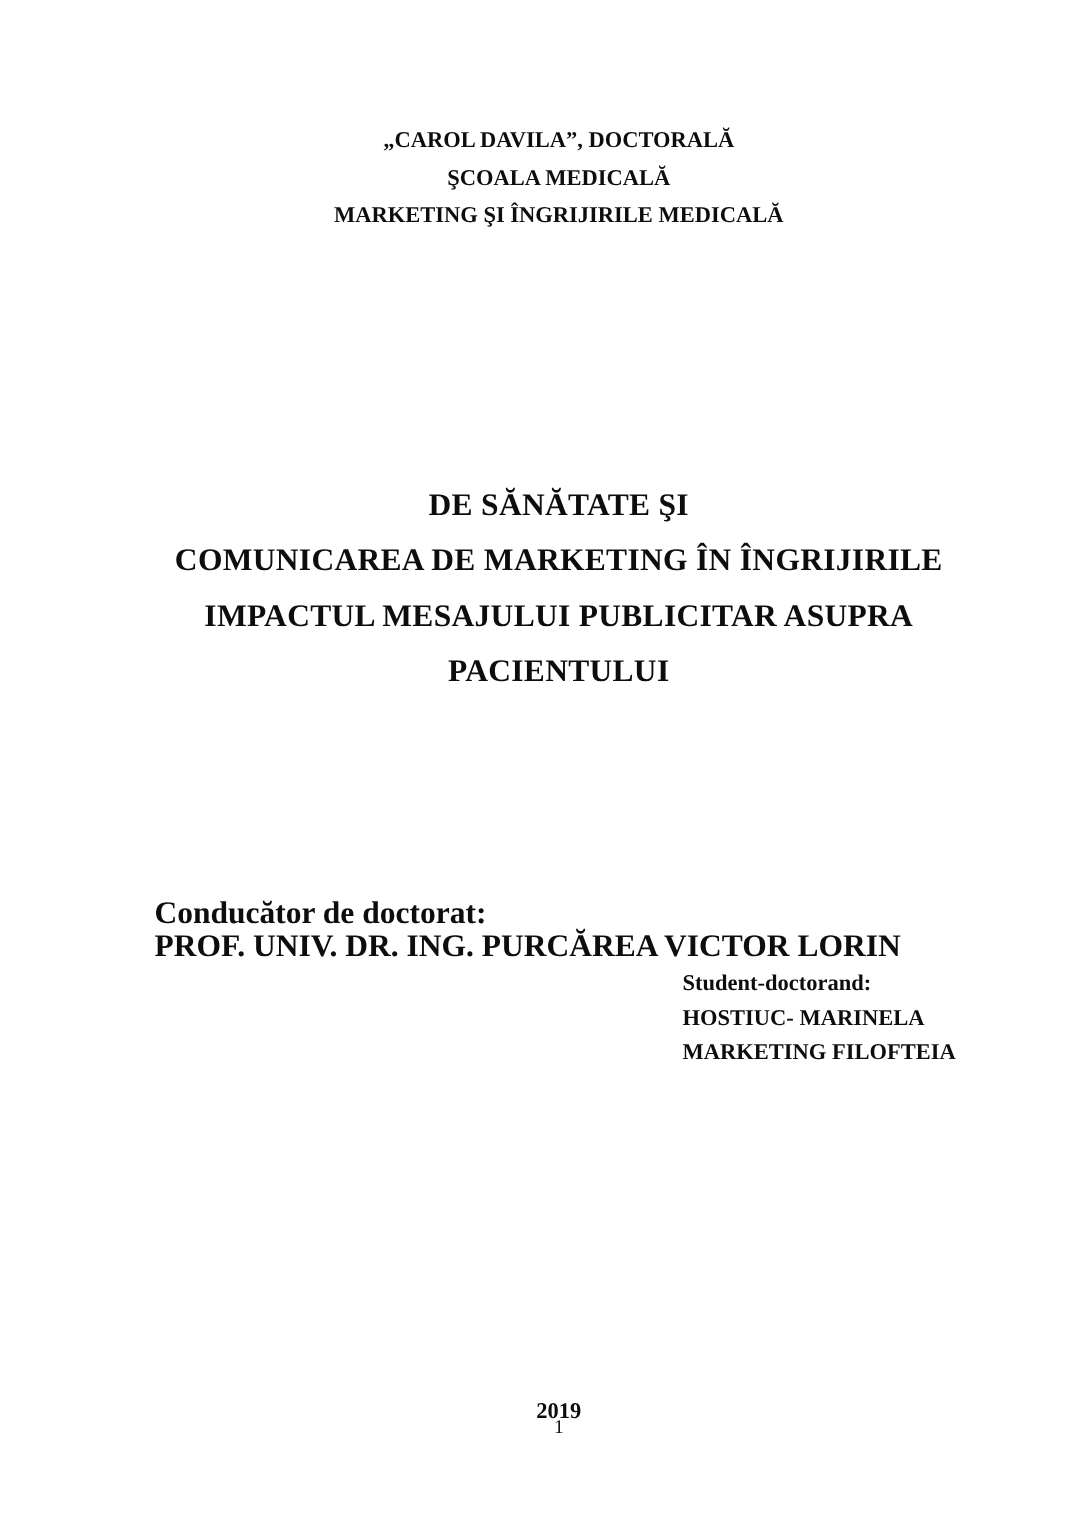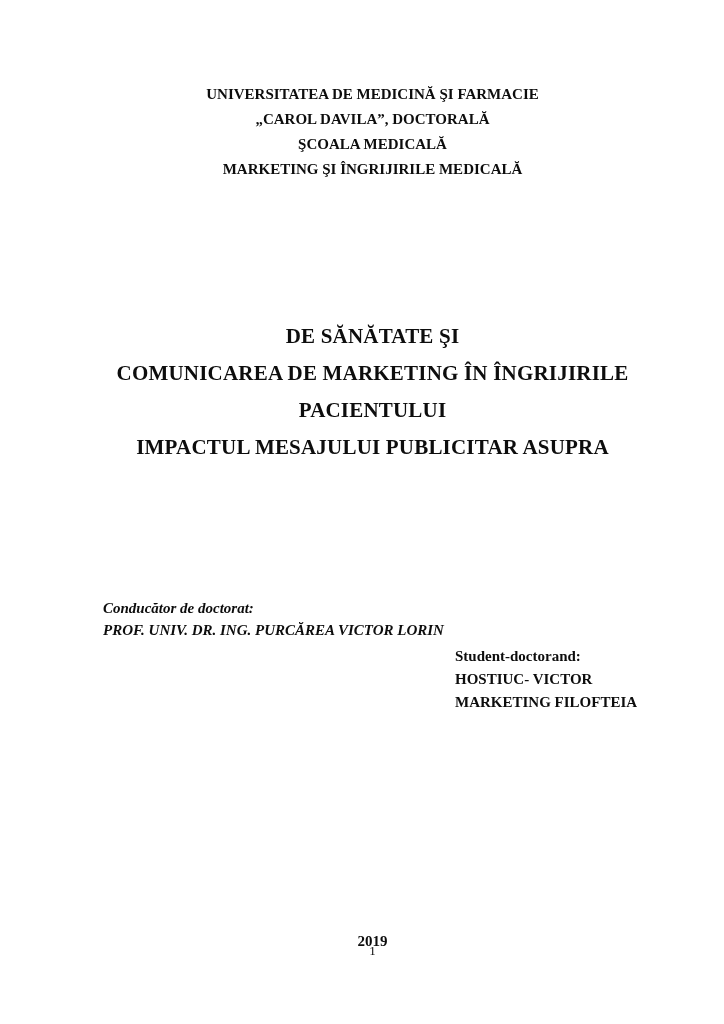--- a/index.html
+++ b/index.html
@@ -33,25 +33,24 @@
     top: 318px;
     font-size: 21px;
     line-height: 37px;
     font-weight: bold;
     letter-spacing: 0.2px;
   }
   .advisor-block {
     position: absolute;
     left: 103px;
     top: 597px;
-    font-size: 15px;
+    font-size: 21px;
     line-height: 22px;
     font-weight: bold;
     text-align: left;
-    font-style: italic;
   }
   .student-block {
     position: absolute;
     left: 455px;
     top: 645px;
     font-size: 15px;
     line-height: 23px;
     font-weight: bold;
     text-align: left;
   }
@@ -68,41 +67,40 @@
     line-height: 18px;
     font-weight: normal;
   }
 </style>
 </head>
 <body>
 
 <div class="page">
 
   <div class="centered-block header-block">
-    <div>UNIVERSITATEA DE MEDICINĂ ŞI FARMACIE</div>
     <div>„CAROL DAVILA”, DOCTORALĂ</div>
     <div>ŞCOALA MEDICALĂ</div>
     <div>MARKETING ŞI ÎNGRIJIRILE MEDICALĂ</div>
   </div>
 
   <div class="centered-block title-block">
     <div>DE SĂNĂTATE ŞI</div>
     <div>COMUNICAREA DE MARKETING ÎN ÎNGRIJIRILE</div>
+    <div>IMPACTUL MESAJULUI PUBLICITAR ASUPRA</div>
     <div>PACIENTULUI</div>
-    <div>IMPACTUL MESAJULUI PUBLICITAR ASUPRA</div>
   </div>
 
   <div class="advisor-block">
     <div>Conducător de doctorat:</div>
     <div>PROF. UNIV. DR. ING. PURCĂREA VICTOR LORIN</div>
   </div>
 
   <div class="student-block">
     <div>Student-doctorand:</div>
-    <div>HOSTIUC- VICTOR</div>
+    <div>HOSTIUC- MARINELA</div>
     <div>MARKETING FILOFTEIA</div>
   </div>
 
   <div class="centered-block year-block">2019</div>
 
   <div class="centered-block page-number-block">1</div>
 
 </div>
 
 </body></html>

